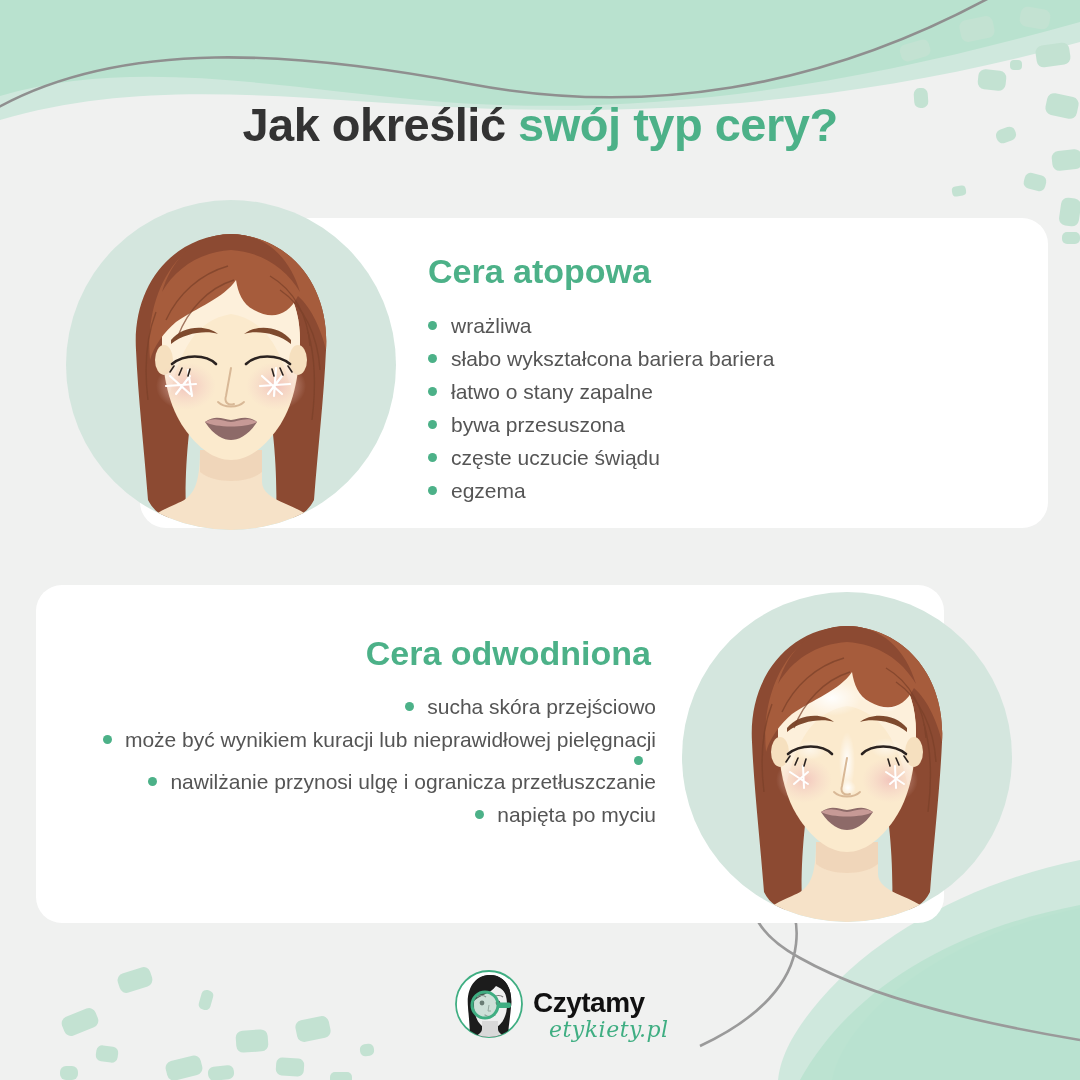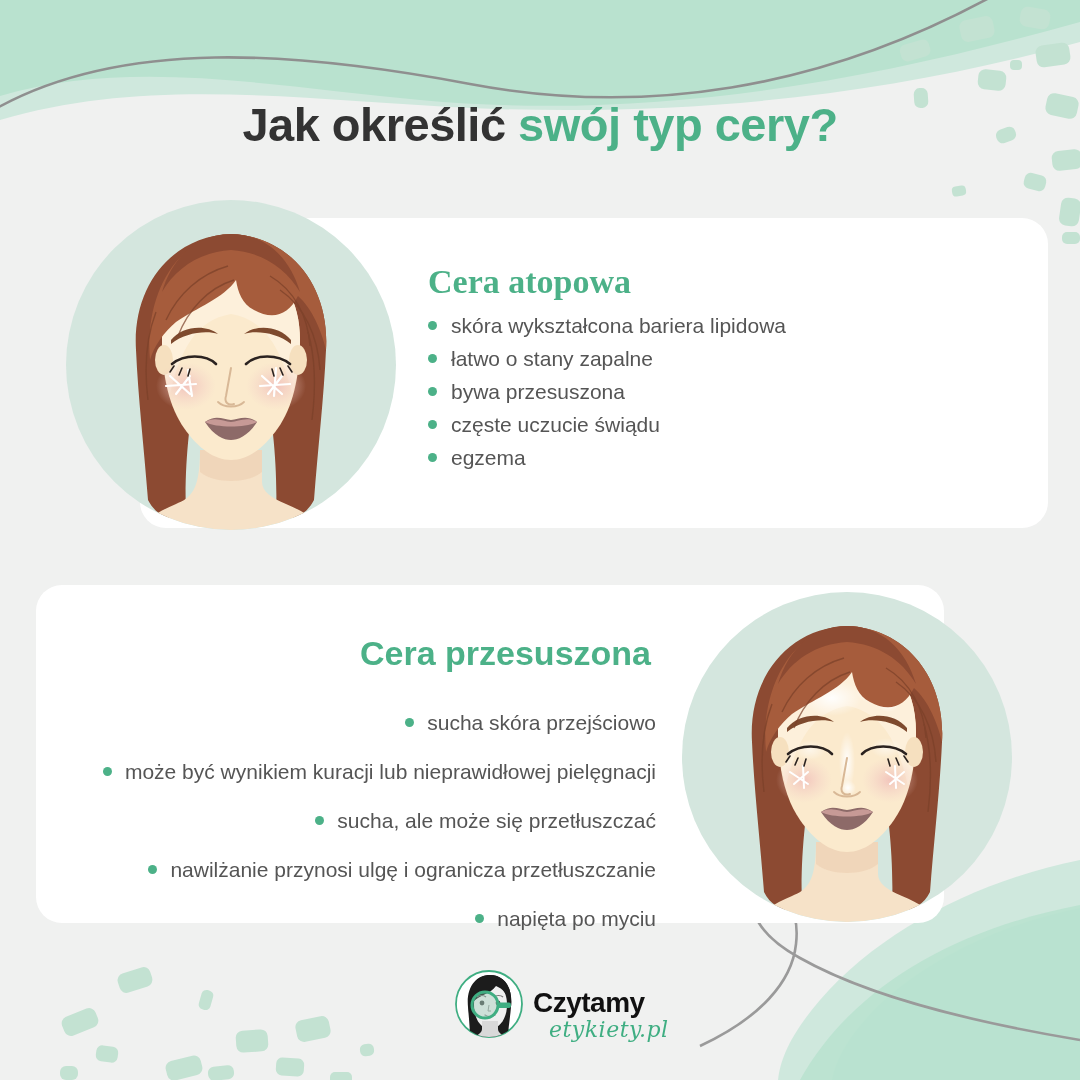--- a/index.html
+++ b/index.html
@@ -88,22 +88,21 @@
   #page-title .green { color: #4cb188; }
   
   .card-heading {
     position: absolute;
     font-size: 34px;
     font-weight: bold;
     color: #4cb188;
   }
   #heading-atopowa {
     left: 428px;
-    top: 263px;
-    font-family: Liberation Serif, serif;
+    top: 252px;
   }
   #heading-odwodniona {
     left: 0;
     top: 634px;
     width: 651px;
     text-align: right;
   }
   .bullet-list {
     position: absolute;
     list-style: none;
@@ -132,21 +131,21 @@
     top: 309px;
   }
   #list-atopowa li { justify-content: flex-start; }
   #list-atopowa .dot { margin-right: 14px; }
   
   #list-odwodniona {
     left: 0;
     top: 690px;
     width: 656px;
   }
-  #list-odwodniona li { justify-content: flex-end; margin-top: 16px; }
+  #list-odwodniona li { justify-content: flex-end; }
   #list-odwodniona .dot { margin-right: 13px; order: 0; }
   #list-odwodniona .txt { order: 1; }
   
   #logo {
     position: absolute;
     left: 452px;
     top: 963px;
     width: 200px;
     height: 78px;
     display: flex;
@@ -301,21 +300,25 @@
         </g>
       </g>
     </svg>
   </div>
 
   <div class="card-heading" id="heading-atopowa">Cera atopowa</div>
 
   <ul class="bullet-list" id="list-atopowa">
     <li>
         <span class="dot"></span>
-        <span class="txt">skóra wykształcona bariera lipidowa</span>
+        <span class="txt">wrażliwa</span>
+      </li>
+    <li>
+        <span class="dot"></span>
+        <span class="txt">słabo wykształcona bariera bariera</span>
       </li>
     <li>
         <span class="dot"></span>
         <span class="txt">łatwo o stany zapalne</span>
       </li>
     <li>
         <span class="dot"></span>
         <span class="txt">bywa przesuszona</span>
       </li>
     <li>
@@ -387,34 +390,33 @@
           <path d="M112,136 C122,110 142,88 168,80"></path>
           <path d="M244,146 C242,116 228,90 204,76"></path>
           <path d="M254,170 C252,136 238,106 214,90"></path>
           <path d="M82,200 C78,168 80,138 90,112"></path>
           <path d="M246,220 C250,188 250,160 242,132"></path>
         </g>
       </g>
     </svg>
   </div>
 
-  <div class="card-heading" id="heading-odwodniona">Cera przesuszona</div>
+  <div class="card-heading" id="heading-odwodniona">Cera odwodniona</div>
 
   <ul class="bullet-list" id="list-odwodniona">
     <li>
         <span class="dot"></span>
         <span class="txt">sucha skóra przejściowo</span>
       </li>
     <li>
         <span class="dot"></span>
         <span class="txt">może być wynikiem kuracji lub nieprawidłowej pielęgnacji</span>
       </li>
     <li>
         <span class="dot"></span>
-        <span class="txt">sucha, ale może się przetłuszczać</span>
       </li>
     <li>
         <span class="dot"></span>
         <span class="txt">nawilżanie przynosi ulgę i ogranicza przetłuszczanie</span>
       </li>
     <li>
         <span class="dot"></span>
         <span class="txt">napięta po myciu</span>
       </li>
   </ul>

